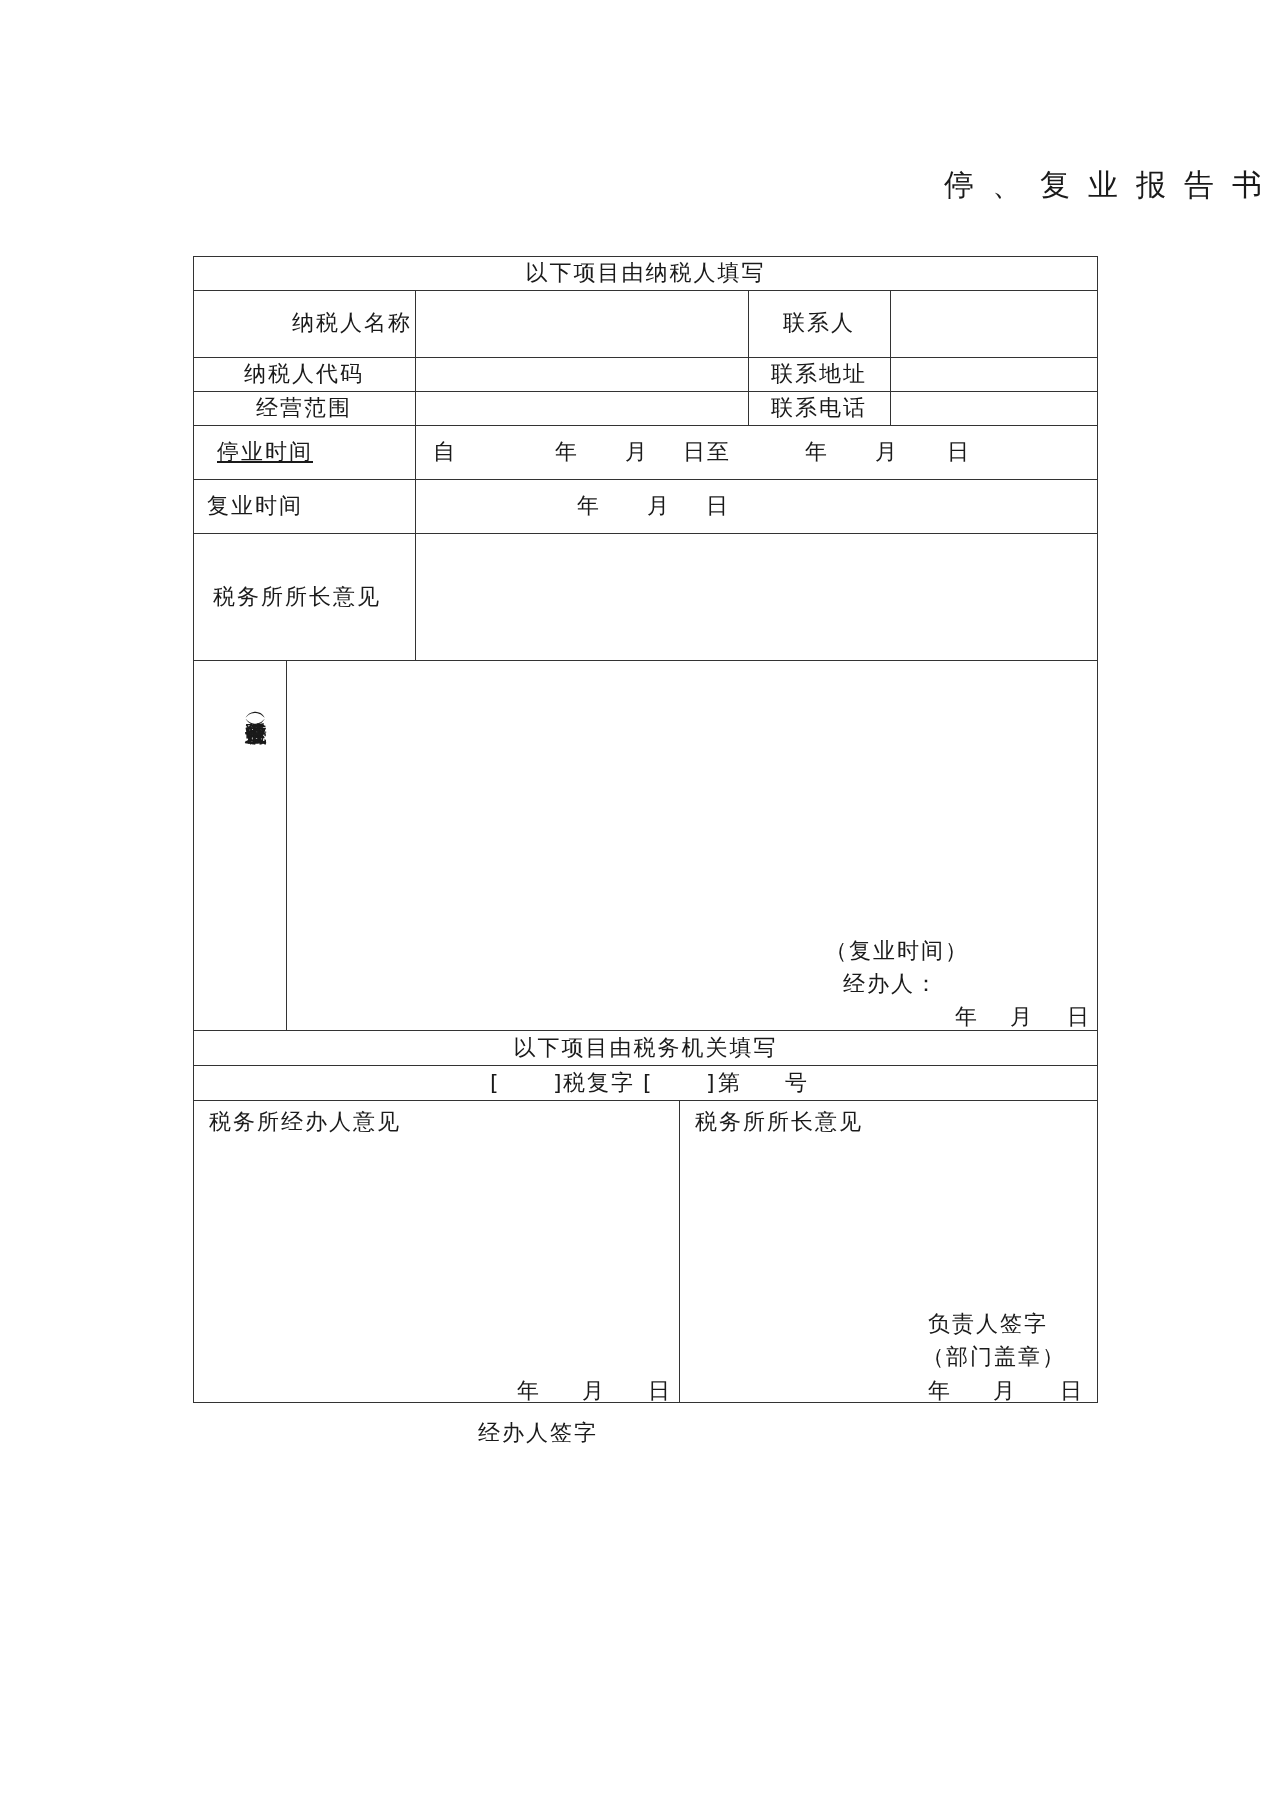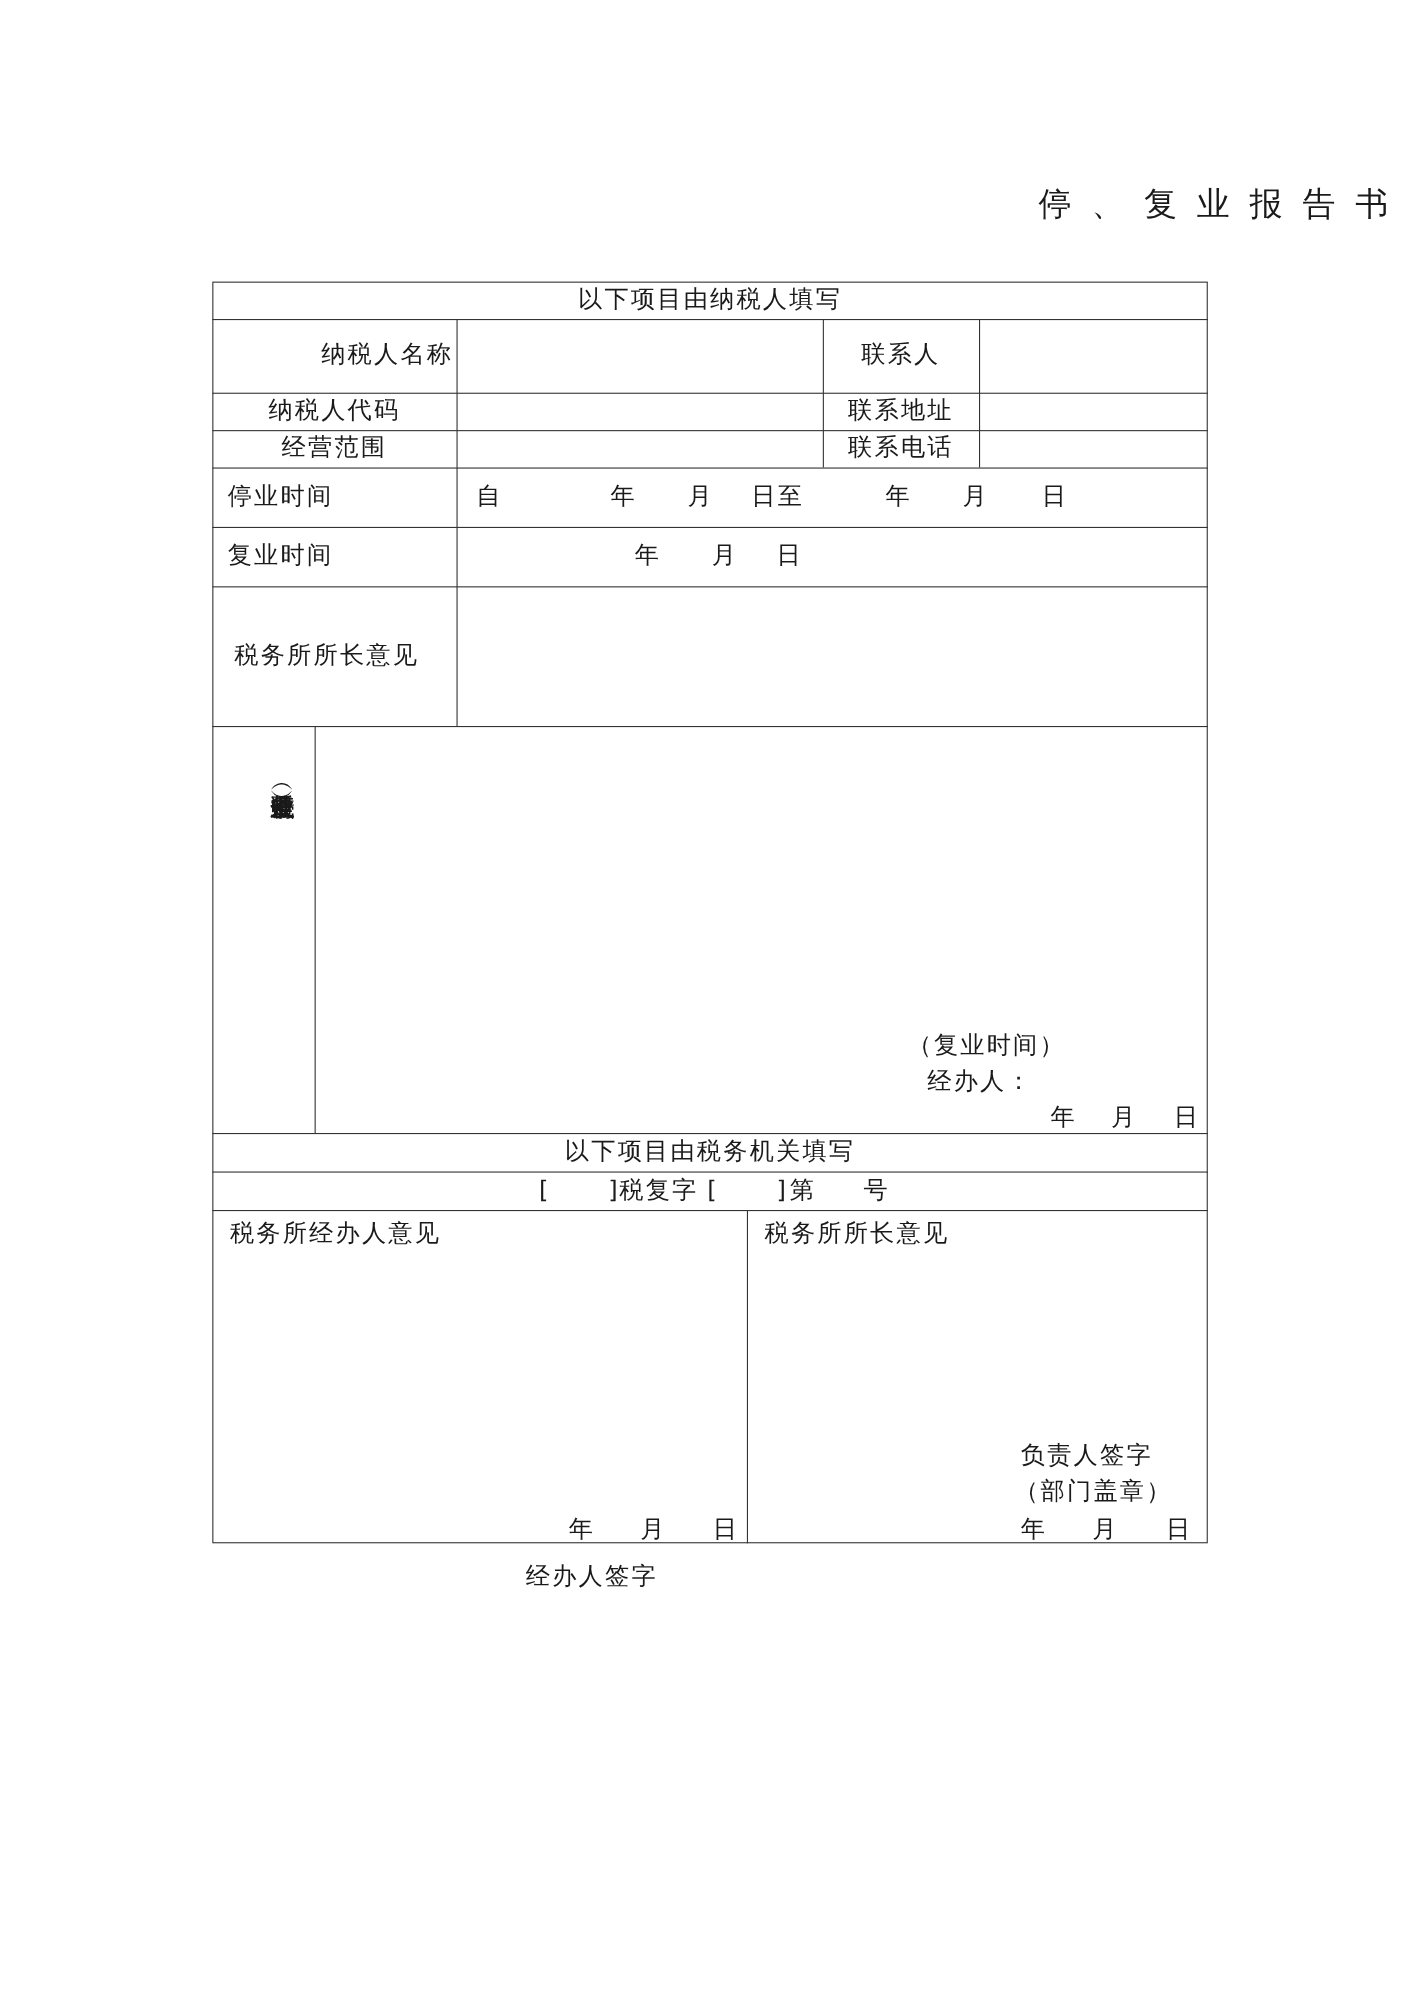--- a/index.html
+++ b/index.html
@@ -47,21 +47,21 @@
 <div class="txt ctr" style="left:193px; top:363px; width:222px;">纳税人代码</div>
 <div class="field" style="left:417px; top:359px; width:330px; height:31px;"></div>
 <div class="txt ctr" style="left:748px; top:363px; width:142px;">联系地址</div>
 <div class="field" style="left:892px; top:359px; width:205px; height:31px;"></div>
 
 <div class="txt ctr" style="left:193px; top:397px; width:222px;">经营范围</div>
 <div class="field" style="left:417px; top:393px; width:330px; height:31px;"></div>
 <div class="txt ctr" style="left:748px; top:397px; width:142px;">联系电话</div>
 <div class="field" style="left:892px; top:393px; width:205px; height:31px;"></div>
 
-<div class="txt" style="left:207px; top:441px;">停业时间</div>
+<div class="txt" style="left:217px; top:441px;text-decoration:underline;">停业时间</div>
 <div class="field" style="left:417px; top:427px; width:680px; height:51px;"></div>
 <div class="txt" style="left:433px; top:441px;">自</div>
 <div class="txt" style="left:555px; top:441px;">年</div>
 <div class="txt" style="left:625px; top:441px;">月</div>
 <div class="txt" style="left:683px; top:441px;">日至</div>
 <div class="txt" style="left:805px; top:441px;">年</div>
 <div class="txt" style="left:875px; top:441px;">月</div>
 <div class="txt" style="left:947px; top:441px;">日</div>
 
 <div class="txt" style="left:207px; top:495px;">复业时间</div>

